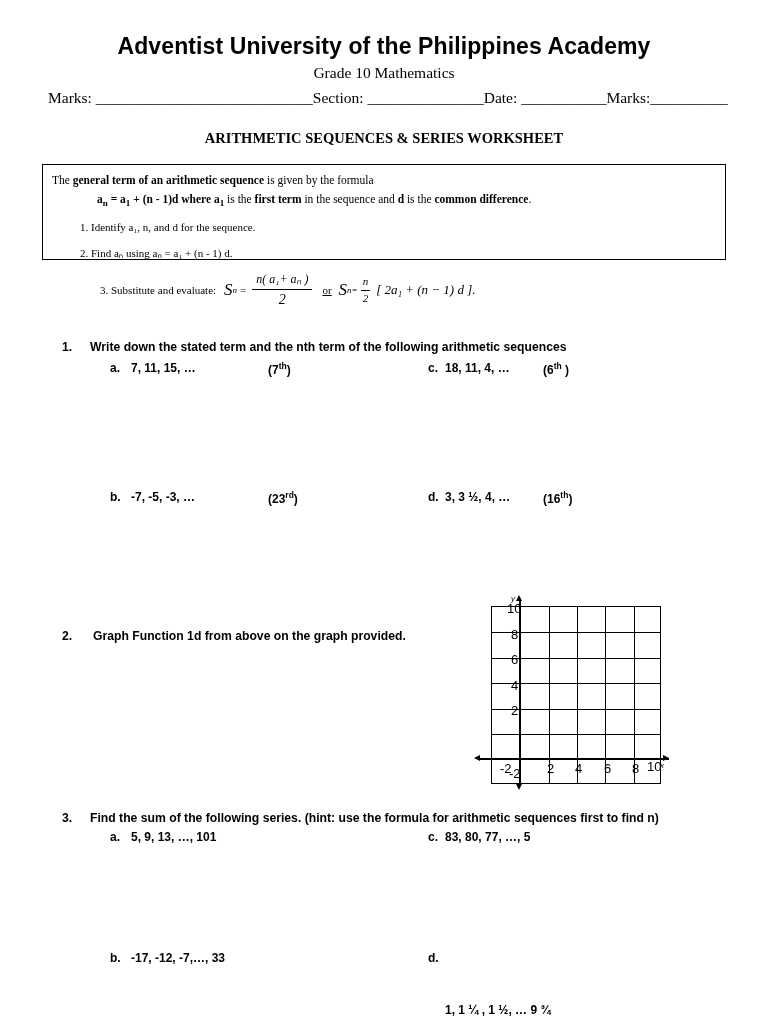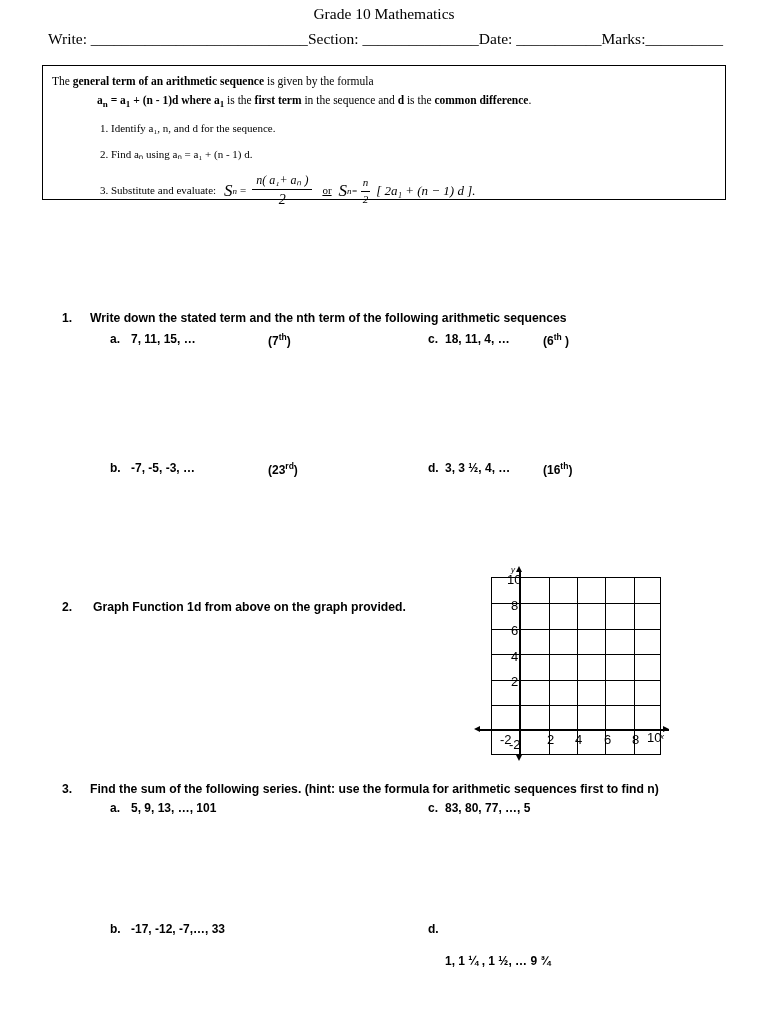--- a/index.html
+++ b/index.html
@@ -59,28 +59,28 @@
   }
 
   
   .formula-box {
     margin-top: 17px;
     border: 1.5px solid #000;
     padding: 7px 9px 20px 9px;
     font-size: 11.5px;
     line-height: 1.45;
     position: relative;
-    height: 135px;
+    height: 96px;
     box-sizing: border-box;
   }
   .fb-line1 { font-size: 11.5px; }
   .fb-line2 { font-size: 11.5px; margin-left: 45px; margin-top: 2px;}
   .fb-line3 { font-size: 11.5px; font-weight: bold; margin-top: 3px;}
   .fb-step {
-    margin-left: 48px;
+    margin-left: 28px;
     margin-top: 10px;
     font-size: 11px;
     font-family: Liberation Serif, serif;
   }
   .fb-step3 {
     margin-left: 48px;
     margin-top: 9px;
     font-size: 11px;
     display: flex;
     align-items: center;
@@ -161,29 +161,31 @@
   .arrow-left { border-top: 3.5px solid transparent; border-bottom: 3.5px solid transparent; border-right: 6px solid #000; }
   .arrow-right { border-top: 3.5px solid transparent; border-bottom: 3.5px solid transparent; border-left: 6px solid #000; }
   .arrow-up { border-left: 3.5px solid transparent; border-right: 3.5px solid transparent; border-bottom: 6px solid #000; }
   .arrow-down { border-left: 3.5px solid transparent; border-right: 3.5px solid transparent; border-top: 6px solid #000; }
 </style>
 </head>
 <body>
 
 <div class="page">
 
+  <div class="school-title">Adventist University of the Philippines Academy</div>
   <div class="grade-line">Grade 10 Mathematics</div>
 
   <div class="info-line">
-    <span>Write: ____________________________</span>
+    <span>Marks: ____________________________</span>
     <span>Section: _______________</span>
     <span>Date: ___________</span>
     <span>Marks:__________</span>
   </div>
 
+  <div class="worksheet-title">ARITHMETIC SEQUENCES &amp; SERIES WORKSHEET</div>
 
   <div class="formula-box">
     <div class="fb-line1">
       <span>The </span><b>general term of an arithmetic sequence</b><span> is given by the formula</span>
     </div>
     <div class="fb-line2">
       <b><span>a</span><span class="sub">n</span><span> = a</span><span class="sub">1</span><span> + (n - 1)d where a</span><span class="sub">1</span></b><span> is the </span><b>first term</b><span> in the sequence and </span><b>d</b><span> is the </span><b>common difference</b><span>.</span>
     </div>
     <div class="fb-step">1. Identify a₁, n, and d for the sequence.</div>
     <div class="fb-step">2. Find aₙ using aₙ = a₁ + (n - 1) d.</div>
@@ -274,15 +276,15 @@
   <div class="q" style="left:90px; top:777px;">Find the sum of the following series. (hint: use the formula for arithmetic sequences first to find n)</div>
 
   <div class="item" style="left:110px; top:796px;">a.</div>
   <div class="item" style="left:131px; top:796px;">5, 9, 13, …, 101</div>
   <div class="item" style="left:428px; top:796px;">c.</div>
   <div class="item" style="left:445px; top:796px;">83, 80, 77, …, 5</div>
 
   <div class="item" style="left:110px; top:917px;">b.</div>
   <div class="item" style="left:131px; top:917px;">-17, -12, -7,…, 33</div>
   <div class="item" style="left:428px; top:917px;">d.</div>
-  <div class="item" style="left:445px; top:949px;">1, 1 ¼ , 1 ½, … 9 ¾</div>
+  <div class="item" style="left:445px; top:969px;">1, 1 ¼ , 1 ½, … 9 ¾</div>
 
 </div>
 
 </body></html>

